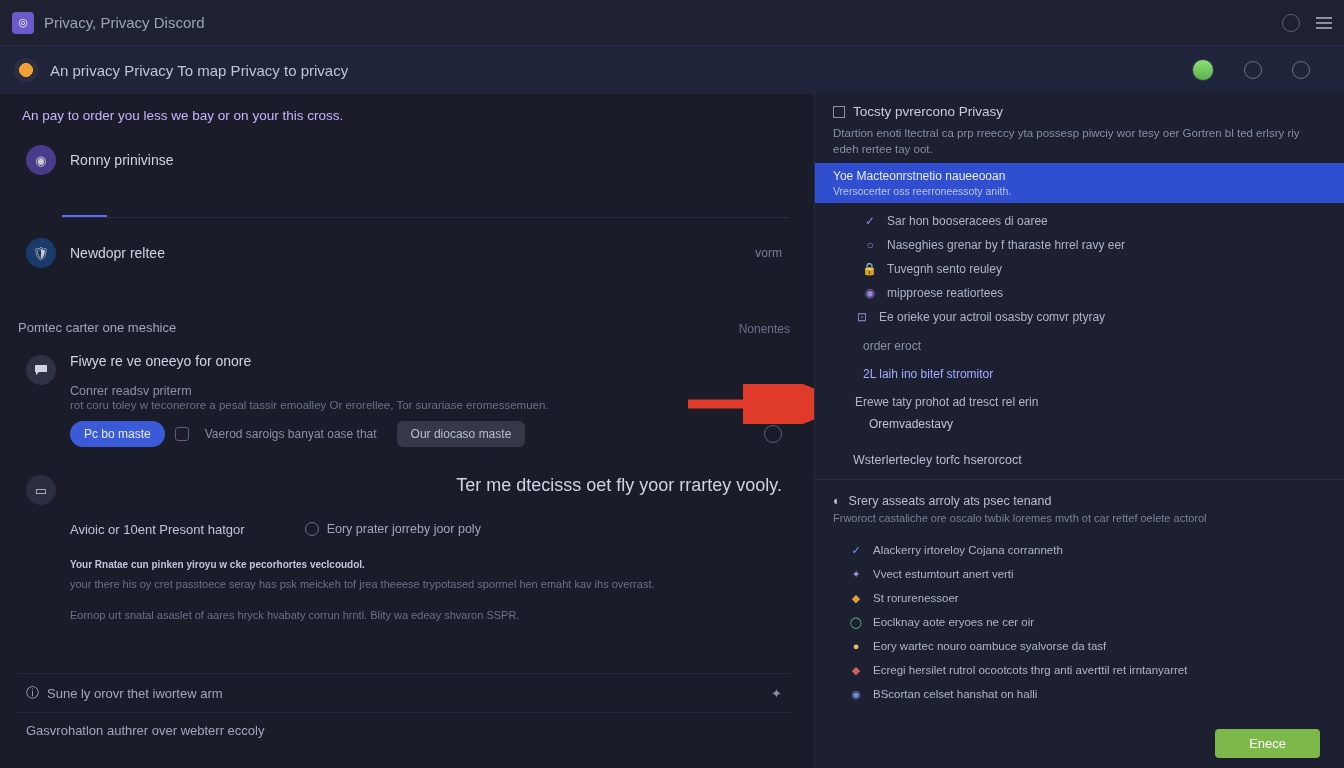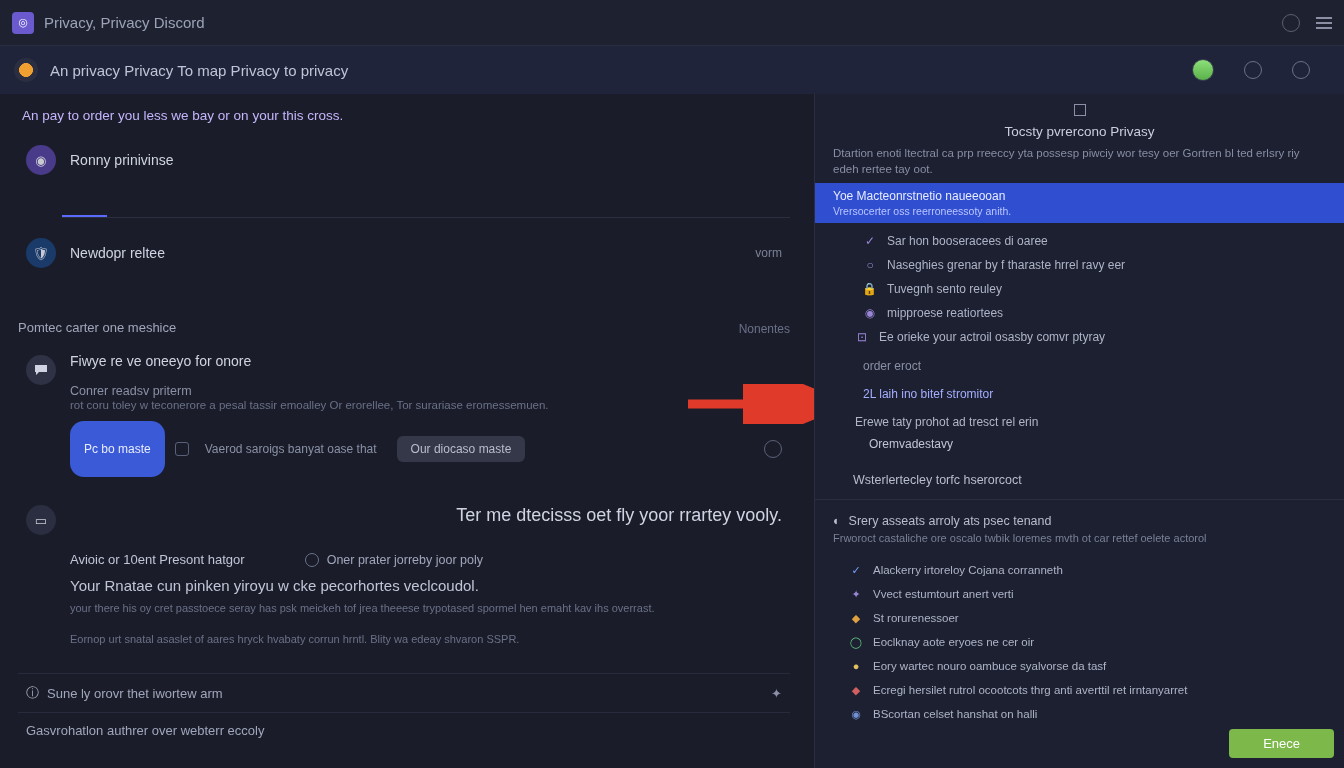--- a/index.html
+++ b/index.html
@@ -29,50 +29,50 @@
 .row-right{margin-left:auto;color:#7a8096;font-size:12px;}
 .tabstrip { display:flex; gap:0; border-bottom:1px solid #2a2e3e; margin:2px 0 10px 44px; }
 .tab { padding:6px 14px 8px; color:#7a8096; font-size:12px; border-bottom:2px solid transparent; cursor:pointer;}
 .tab.active { color:#d0d4e2; border-bottom-color:#5a6aff; }
 .sect-head { color:#a0a6bc; font-size:13px; margin:8px 0 10px 8px;}
 .card { padding:8px 8px 14px 8px; }
 .card-title { color:#d0d4e2; font-size:14px; margin-bottom:6px;}
 .card-sub { color:#8a90a6; font-size:12.5px; margin-bottom:6px;}
 .card-desc { color:#6a7088; font-size:11.5px; margin-bottom:10px;}
 .btn-row { display:flex; gap:10px; align-items:center; }
-.btn-primary { background:#3a5ad8; color:#e8ecff; padding:21px 14px; border-radius:14px; font-size:12px; border:none;}
+.btn-primary { background:#3a5ad8; color:#e8ecff; padding:6px 14px; border-radius:14px; font-size:12px; border:none;}
 .btn-secondary { background:#343848; color:#b8bdd0; padding:6px 14px; border-radius:6px; font-size:12px; border:none;}
 .chk { width:14px;height:14px;border:1.5px solid #5a6078;border-radius:3px;display:inline-block;margin-right:6px;vertical-align:middle;}
 .chk-label{color:#8a90a6;font-size:12px;}
 .gear-icon{width:16px;height:16px;color:#8a90a6;margin-left:auto;}
-.radio-row{display:flex;align-items:flex-end;gap:8px;margin:8px 0;}
+.radio-row{display:flex;align-items:flex-start;gap:8px;margin:8px 0;}
 .radio{width:14px;height:14px;border:1.5px solid #6a7088;border-radius:50%;}
 .small{color:#6a7088;font-size:11px;line-height:1.5;margin:6px 0;}
 .footer-row{position:absolute;bottom:20px;left:18px;right:24px;}
 .footer-item{display:flex;align-items:center;padding:10px 8px;color:#a0a6bc;font-size:13px;border-top:1px solid #262a3a;}
 .star{margin-left:auto;color:#8a90a6;}
 
 .side-head{padding:10px 18px 6px;}
-.side-head-t{color:#c8cde0;font-size:13.5px;display:flex;align-items:center;gap:8px;flex-direction:column;}
+.side-head-t{color:#c8cde0;font-size:13.5px;display:flex;align-items:center;gap:8px;}
 .side-head-d{color:#888ea4;font-size:11.5px;margin-top:6px;line-height:1.4;}
 .side-selected{background:#2f4ed0;padding:6px 18px;}
 .side-selected .t{color:#e8ecff;font-size:12px;}
 .side-selected .d{color:#bac6ff;font-size:10.5px;margin-top:2px;}
 .side-list{padding:6px 0;}
 .side-item{display:flex;align-items:center;gap:10px;padding:5px 18px 5px 48px;color:#aeb4c8;font-size:12px;}
 .side-item .ic{width:14px;height:14px;flex-shrink:0;display:flex;align-items:center;justify-content:center;color:#9a86d8;}
 .side-sub{padding:4px 18px 4px 48px;color:#8a90a6;font-size:12px;}
 .side-sub.link{color:#a4aeff;}
 .side-group-h{padding:12px 18px 6px;color:#b8bdd0;font-size:12.5px;}
 .side-divider{border-top:1px solid #2a2e3e;margin:6px 0;}
 .side-sec2-h{padding:8px 18px 4px;display:flex;align-items:center;gap:8px;color:#b8bdd0;font-size:12.5px;}
 .side-sec2-d{padding:0 18px 8px;color:#7a8096;font-size:11px;}
 .side-list2 .side-item{padding-left:34px;font-size:11.5px;}
 .side-list2 .ic{font-size:11px;}
-.done-bar{position:absolute;bottom:10px;right:10px;}
+.done-bar{position:absolute;bottom:10px;right:24px;}
 .done-btn{background:#7db84a;color:#fff;border:none;padding:7px 34px;border-radius:4px;font-size:13px;}
 .arrow{position:absolute;left:688px;top:290px;width:160px;height:40px;pointer-events:none;z-index:50;}
 .sq{width:12px;height:12px;border:1.5px solid #8a90a6;display:inline-block;}
 svg{display:block;}
 </style>
 </head>
 <body>
 
 <div class="titlebar">
   <div class="titlebar-icon">◎</div>
@@ -149,24 +149,24 @@
       <div style="display:flex;align-items:flex-start;">
         <div class="row-icon gray" style="background:#2a2e40;">▭</div>
         <div style="flex:1;">
           <div class="card-title" style="font-size:18px;text-align:right;">Ter me dtecisss oet fly yoor rrartey vooly.</div>
           <div style="display:flex;gap:60px;margin-top:18px;">
             <div class="radio-row">
               <span style="color:#c0c5d8;font-size:13px;">Avioic or 10ent Presont hatgor</span>
             </div>
             <div class="radio-row">
               <div class="radio"></div>
-              <span style="color:#a0a6bc;font-size:12.5px;">Oner prater jorreby joor poly</span>
+              <span style="color:#a0a6bc;font-size:12.5px;">Eory prater jorreby joor poly</span>
             </div>
           </div>
-          <div style="color:#c0c5d8;font-size:15px;margin-top:2px;">Your Rnatae cun pinken yiroyu w cke pecorhortes veclcoudol.</div>
+          <div style="color:#c0c5d8;font-size:10px;margin-top:14px;font-weight:bold;">Your Rnatae cun pinken yiroyu w cke pecorhortes veclcoudol.</div>
           <div class="small">your there his oy cret passtoece seray has psk meickeh tof jrea theeese trypotased spormel hen emaht kav ihs overrast.</div>
           <div class="small" style="margin-top:14px;">Eornop urt snatal asaslet of aares hryck hvabaty corrun hrntl. Blity wa edeay shvaron SSPR.</div>
         </div>
       </div>
     </div>
 
     <div class="footer-row">
       <div class="footer-item">
         <span style="margin-right:8px;">ⓘ</span>
         <span>Sune ly orovr thet iwortew arm</span>

